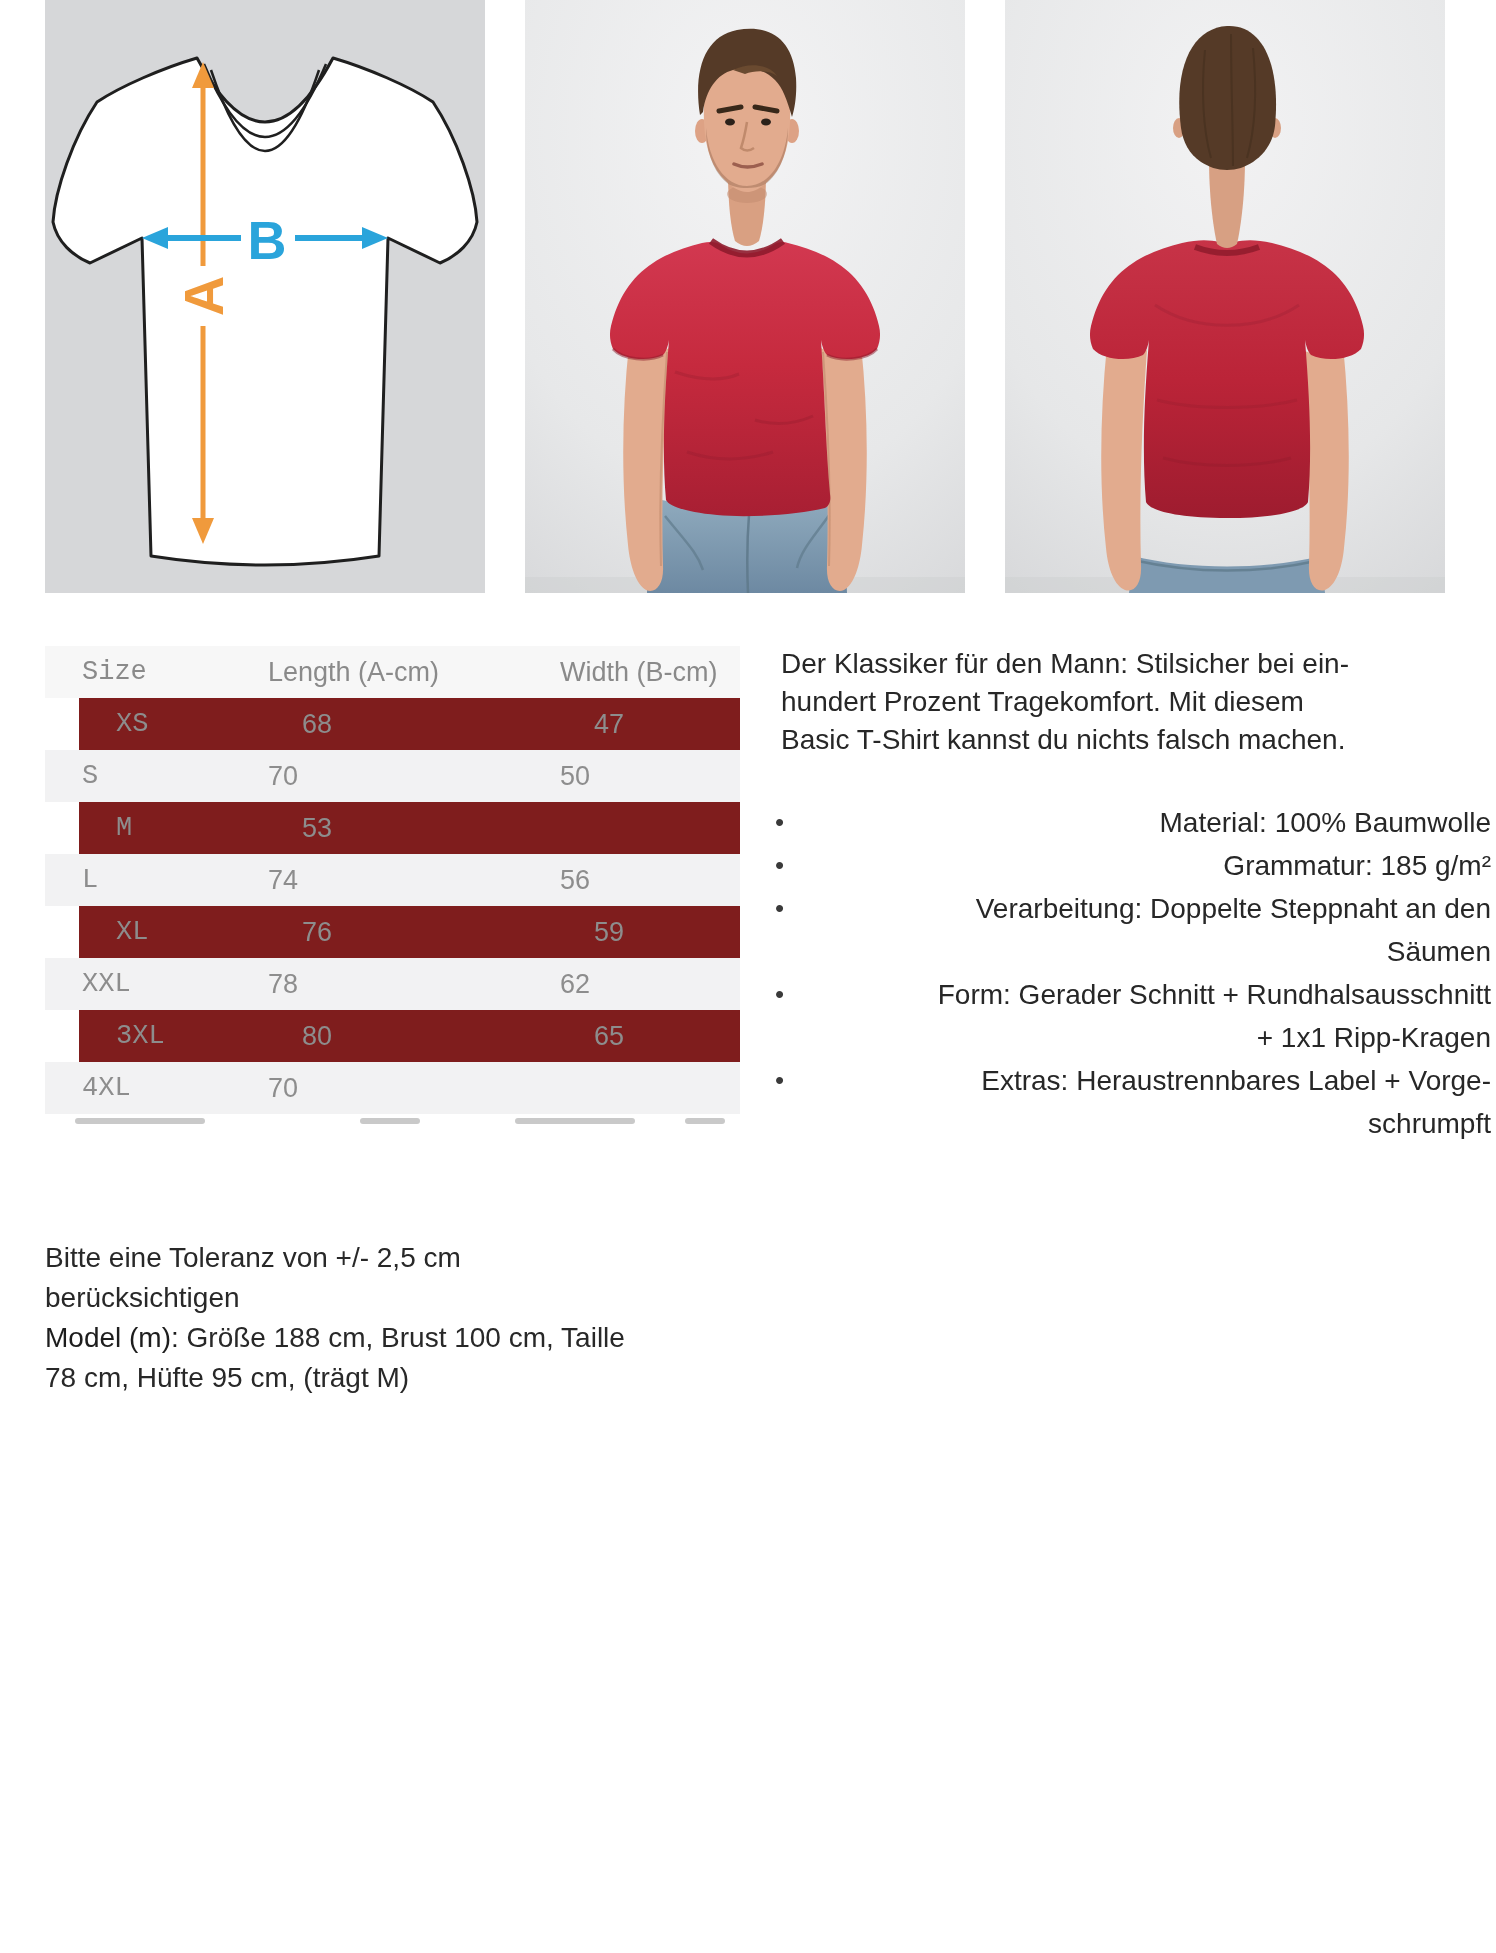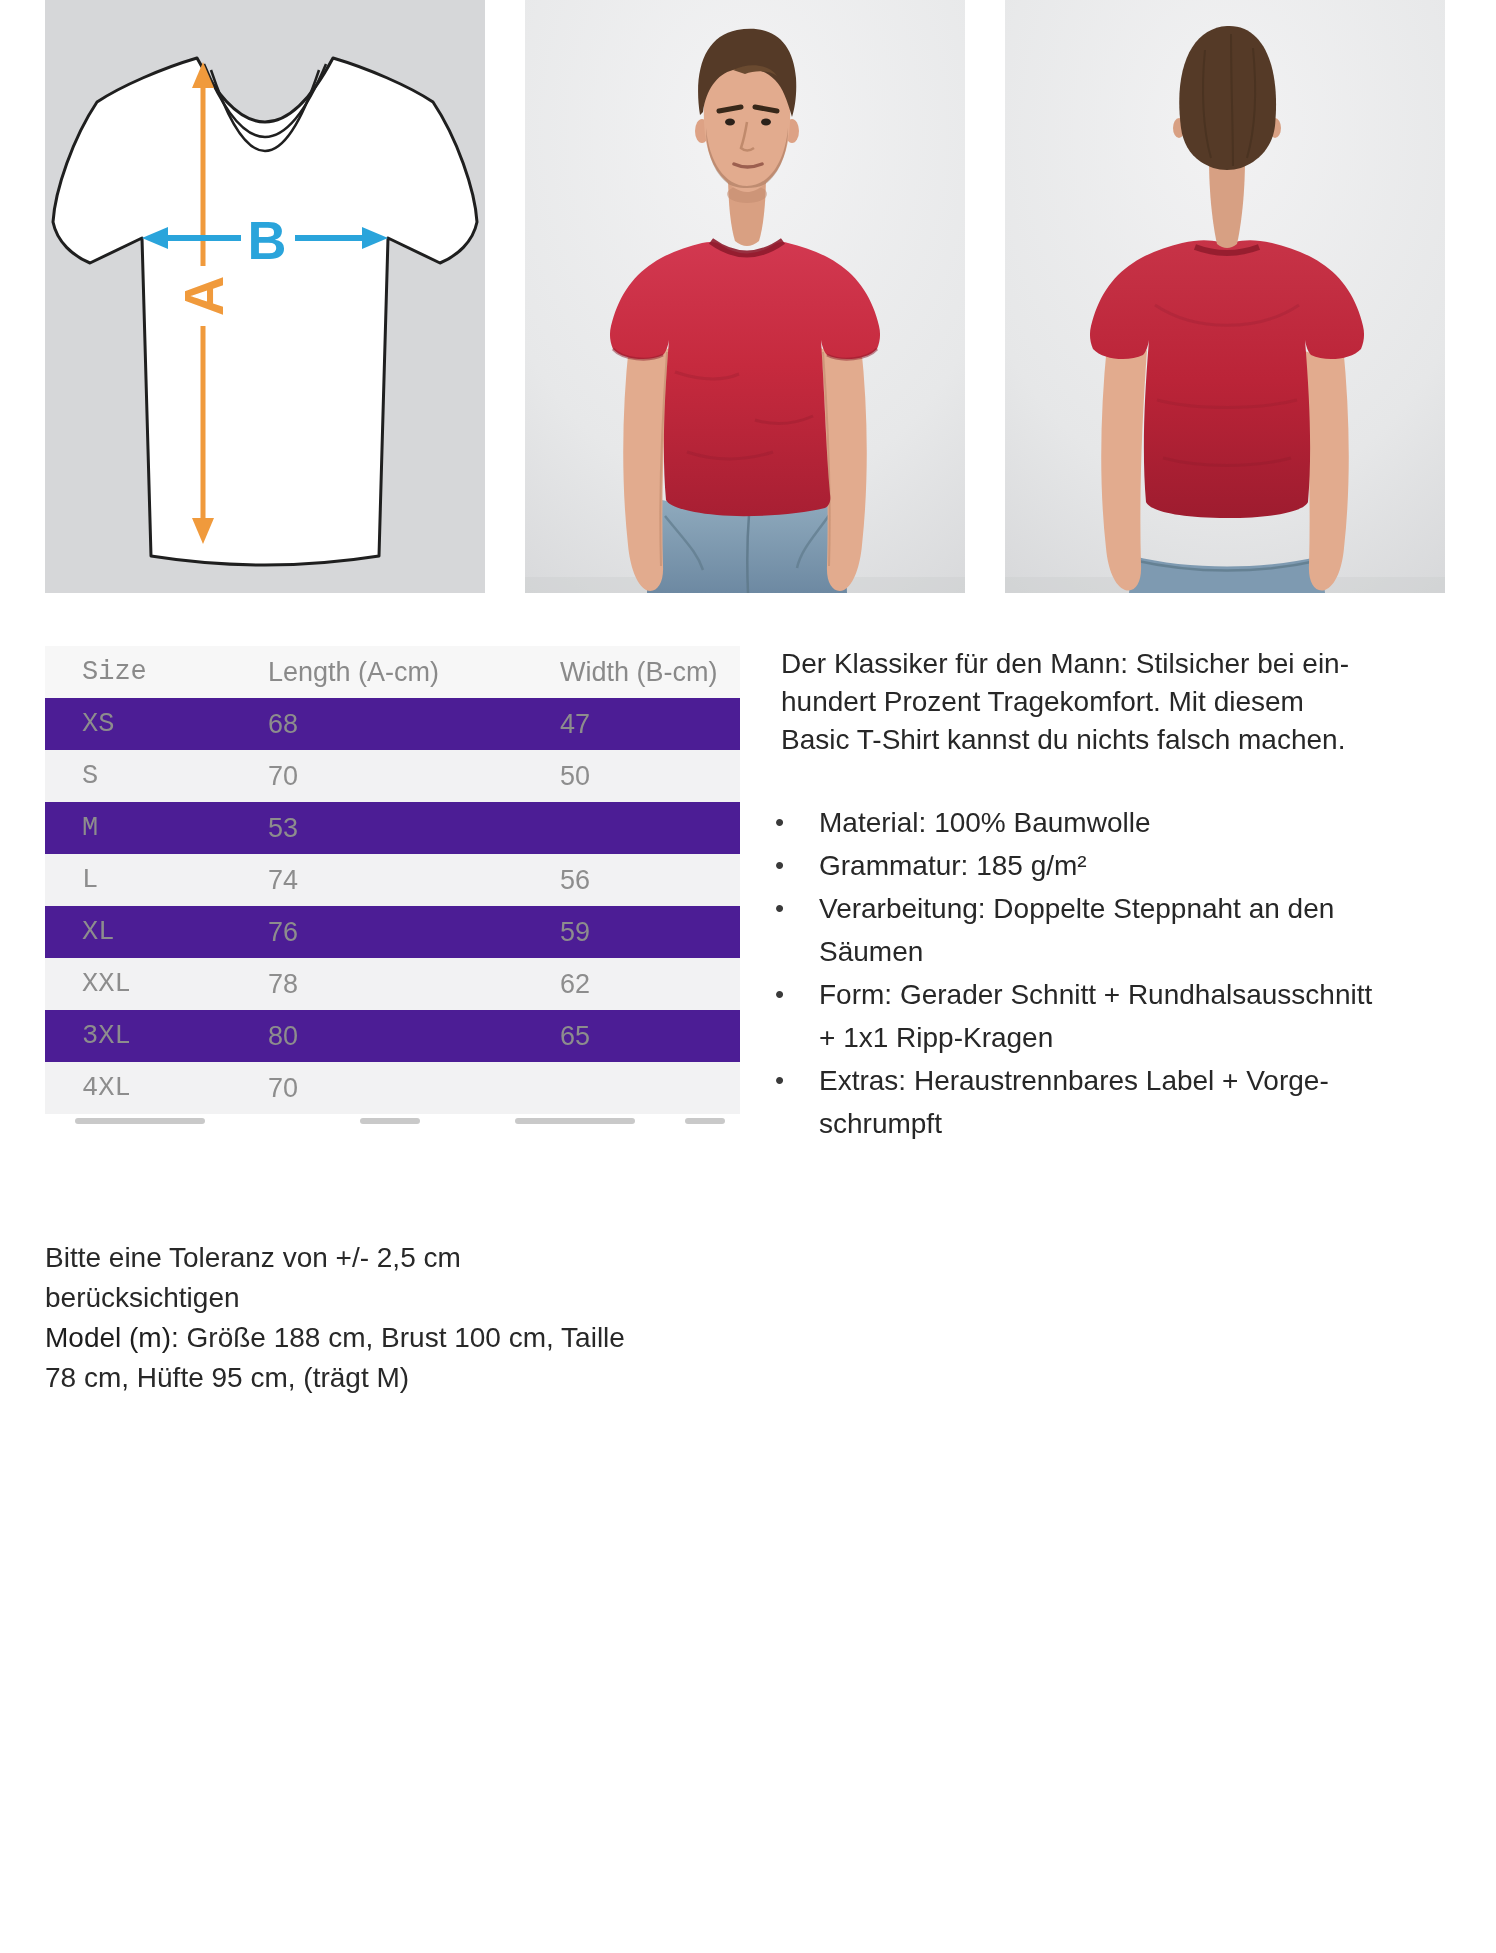--- a/index.html
+++ b/index.html
@@ -10,34 +10,34 @@
   .media{position:absolute;top:0;height:593px;width:440px;overflow:hidden;}
   #diagram-box{left:45px;}
   #front-box{left:525px;}
   #back-box{left:1005px;}
   .media svg{display:block;width:440px;height:593px;}
 
   
   .size-table{position:absolute;left:45px;top:646px;width:695px;font-size:27px;color:#8d8d8d;}
   .t-row{display:grid;grid-template-columns:223px 292px 180px;height:52px;line-height:52px;}
   .t-row.header{background:#f7f7f7;color:#8a8a8a;}
-  .t-row.dark{background:#4c1d95;}
+  .t-row.dark{background:#7f1d1d;margin-left:34px;}
   .t-row.light{background:#f2f2f3;}
   .t-cell:first-child{padding-left:37px;font-family:Liberation Mono, monospace;}
   .t-remnant{position:relative;height:14px;overflow:hidden;}
   .t-remnant i{position:absolute;top:4px;height:6px;background:#c9c9c9;border-radius:3px;display:block;}
 
   
   .notes{position:absolute;left:45px;top:1238px;width:590px;font-size:28px;line-height:40px;color:#282828;}
   .notes strong{font-weight:normal;color:#1d1d1d;}
 
   
   .description{position:absolute;left:781px;top:645px;width:710px;color:#272727;}
   .description .intro{margin:0;font-size:28px;line-height:38px;}
-  .description ul{list-style:none;margin:42px 0 0 0;padding:0;}
+  .description ul{list-style:none;margin:42px 0 0 0;padding:0;text-align:right;}
   .description li{position:relative;font-size:28px;line-height:43px;padding-left:38px;}
   .description li::before{content:"\2022";position:absolute;left:-6px;top:0;color:#3a3a3a;font-size:26px;}
 </style>
 </head>
 <body>
 
 <div class="page">
 
   <div class="media" id="diagram-box">
     <svg viewBox="0 0 440 593" xmlns="http://www.w3.org/2000/svg">

